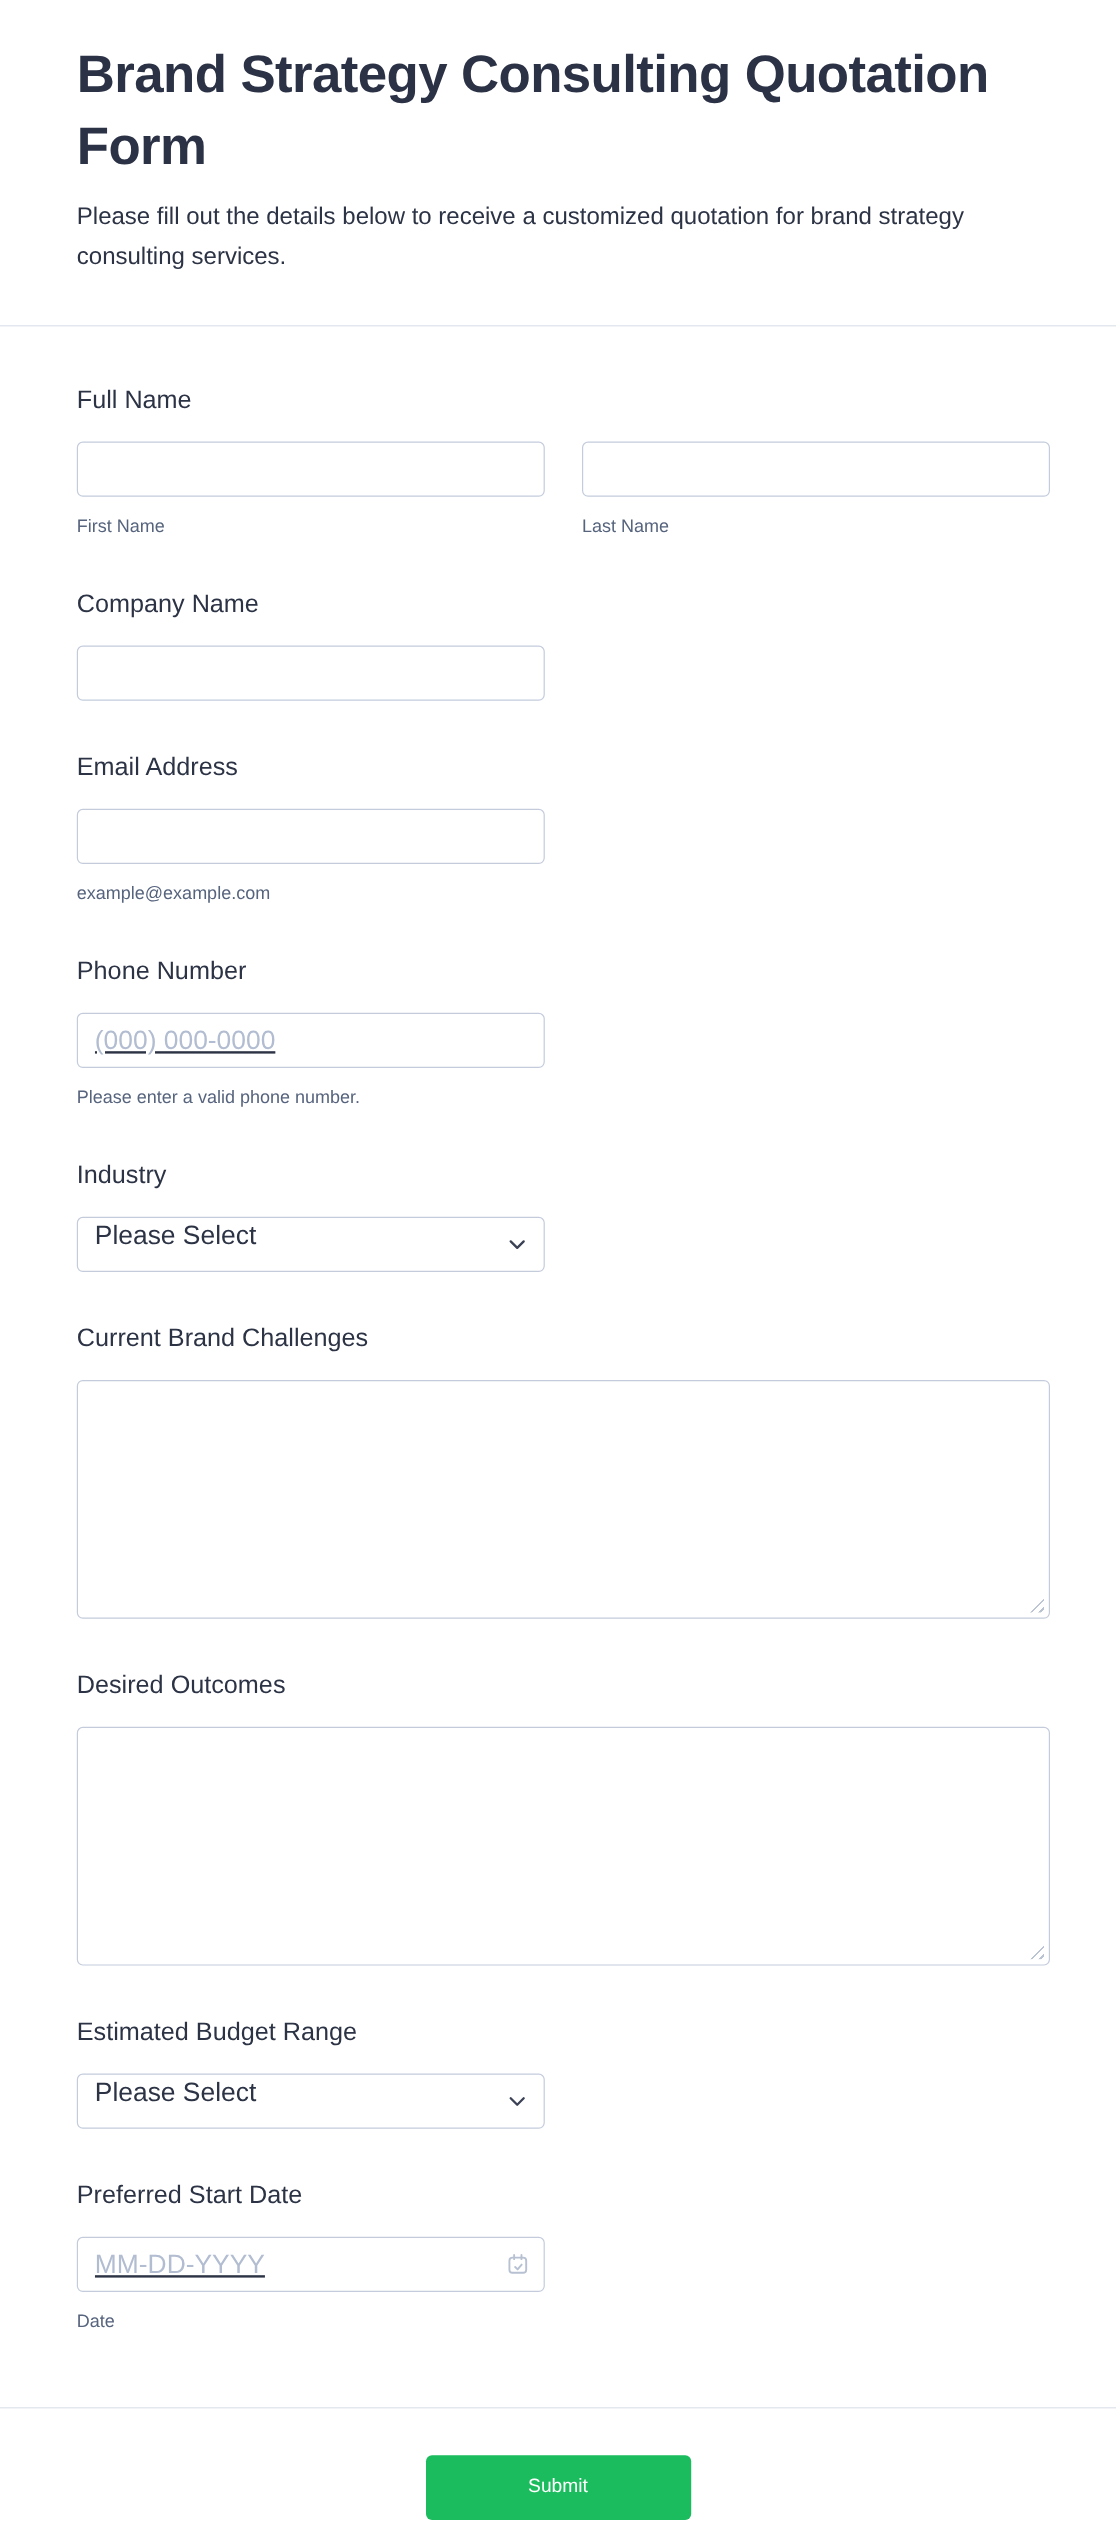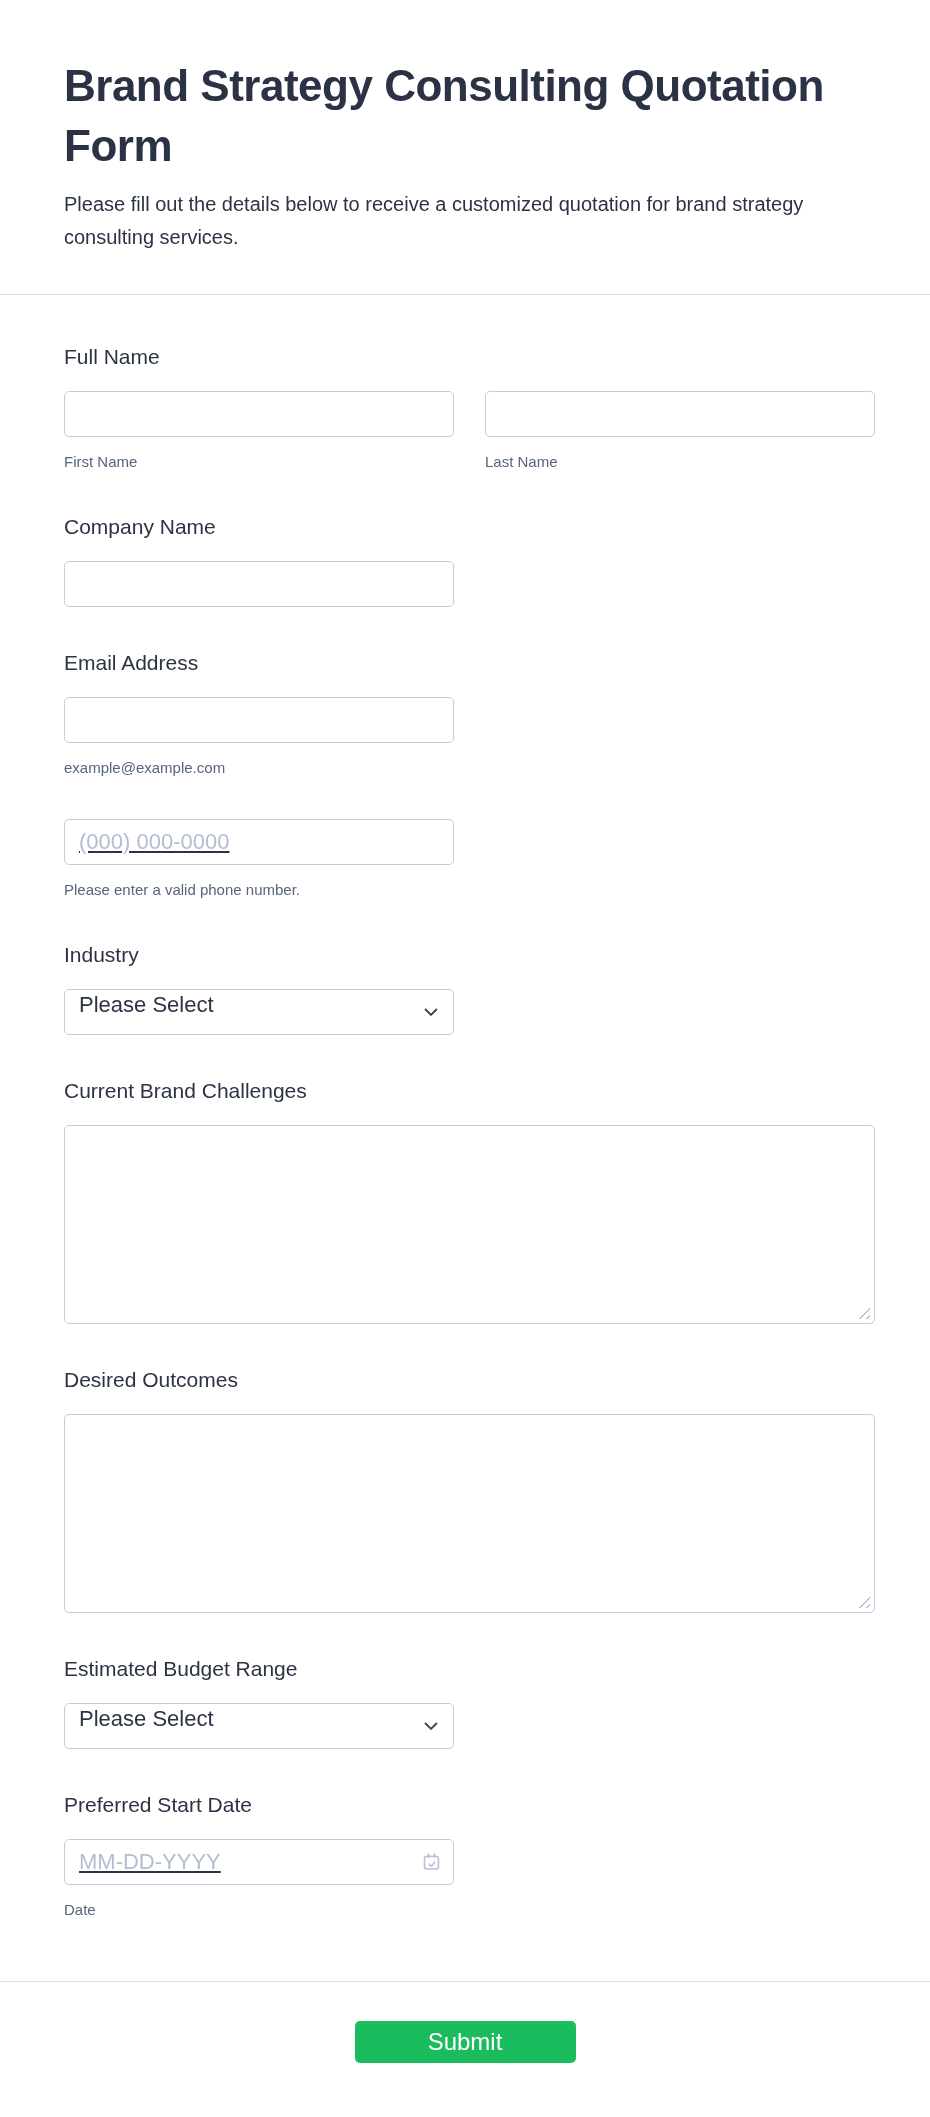--- a/index.html
+++ b/index.html
@@ -3,21 +3,21 @@
 <meta charset="utf-8">
 <style>
   html, body { margin: 0; padding: 0; }
   body {
     width: 930px;
     min-height: 2117px;
     background: #ffffff;
     font-family: "Liberation Sans", sans-serif;
     color: #2c3345;
   }
-  .header-inner { padding: 56px 55px 40px 64px; }
+  .header-inner { padding: 33px 55px 40px 64px; }
   .form-title {
     font-size: 44px;
     line-height: 60px;
     font-weight: 700;
     letter-spacing: -0.5px;
     color: #2b3245;
     margin: 0 0 12px 0;
     max-width: 830px;
   }
   .form-subtitle {
@@ -125,27 +125,27 @@
     border: none;
     padding: 0;
   }
   .submit-row {
     padding: 39px 0 55px 0;
     display: flex;
     justify-content: center;
   }
   .submit-btn {
     width: 221px;
-    height: 42px;
+    height: 54px;
     background: #1bbc5d;
     color: #ffffff;
     border: none;
     border-radius: 5px;
     font-family: "Liberation Sans", sans-serif;
-    font-size: 24px;
+    font-size: 16px;
     font-weight: 500;
     cursor: pointer;
   }
 </style>
 </head>
 <body>
 
 <header>
   <div class="header-inner">
     <h1 class="form-title">Brand Strategy Consulting Quotation Form</h1>
@@ -176,20 +176,21 @@
     <input type="text" class="text-input" value="" style="">
   </div>
 
   <div class="question">
     <div class="q-label">Email Address</div>
     <input type="text" class="text-input" value="" style="">
     <div class="sub-label">example@example.com</div>
   </div>
 
   <div class="question">
+    <div class="q-label">Phone Number</div>
     <input type="text" class="text-input" placeholder="(000) 000-0000" style="">
     <div class="sub-label">Please enter a valid phone number.</div>
   </div>
 
   <div class="question">
     <div class="q-label">Industry</div>
     <div class="select-wrap">
       <select class="select-input">
         <option>Please Select</option>
       </select>

